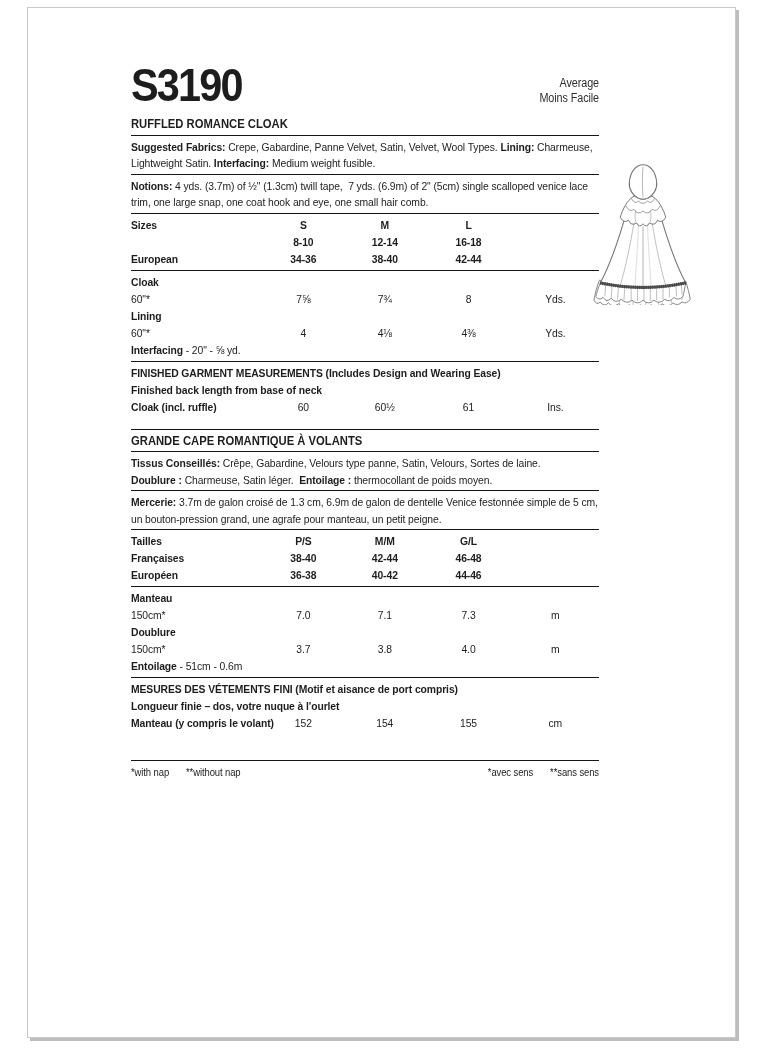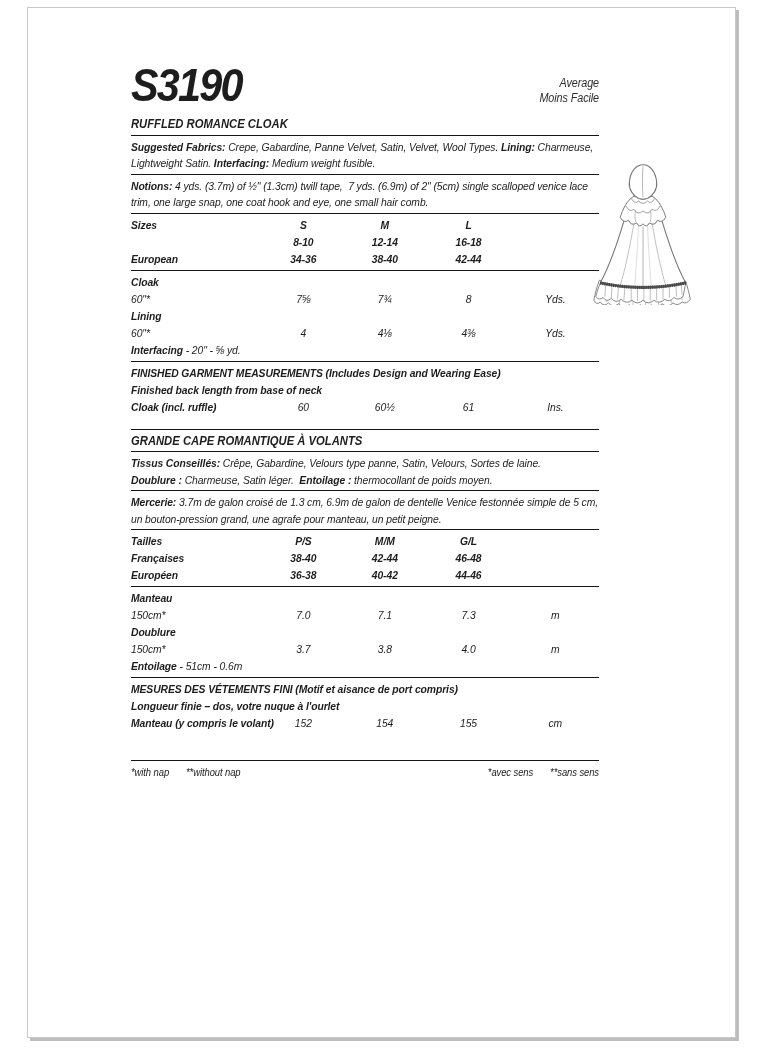--- a/index.html
+++ b/index.html
@@ -5,21 +5,20 @@
   html,body{margin:0;padding:0;}
   body{
     width:764px;height:1050px;position:relative;background:#ffffff;
     font-family:"Liberation Sans",sans-serif;color:#1d1d1d;
     -webkit-font-smoothing:antialiased;
   }
   .sheet{
     position:absolute;left:27px;top:7px;width:709px;height:1031px;
     background:#fff;border:1px solid #c9c9c9;box-sizing:border-box;
     box-shadow:3px 3px 0 #bdbdbd;
-    font-style:italic;
   }
   .content{
     position:absolute;left:103px;top:55px;width:520px;
     transform:scaleX(0.9);transform-origin:left top;
     font-size:11.5px;letter-spacing:-0.1px;line-height:16.5px;
   }
   .header-row{display:flex;justify-content:space-between;align-items:flex-start;}
   .pattern-number{
     font-size:46px;font-weight:bold;letter-spacing:-2px;line-height:44px;
   }

